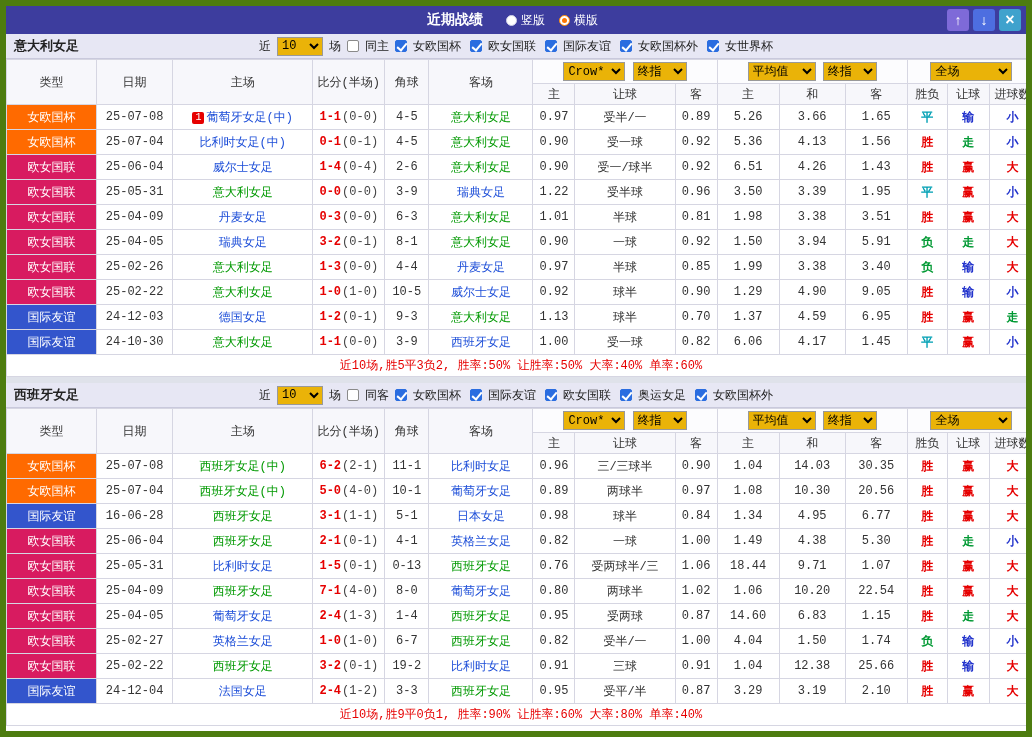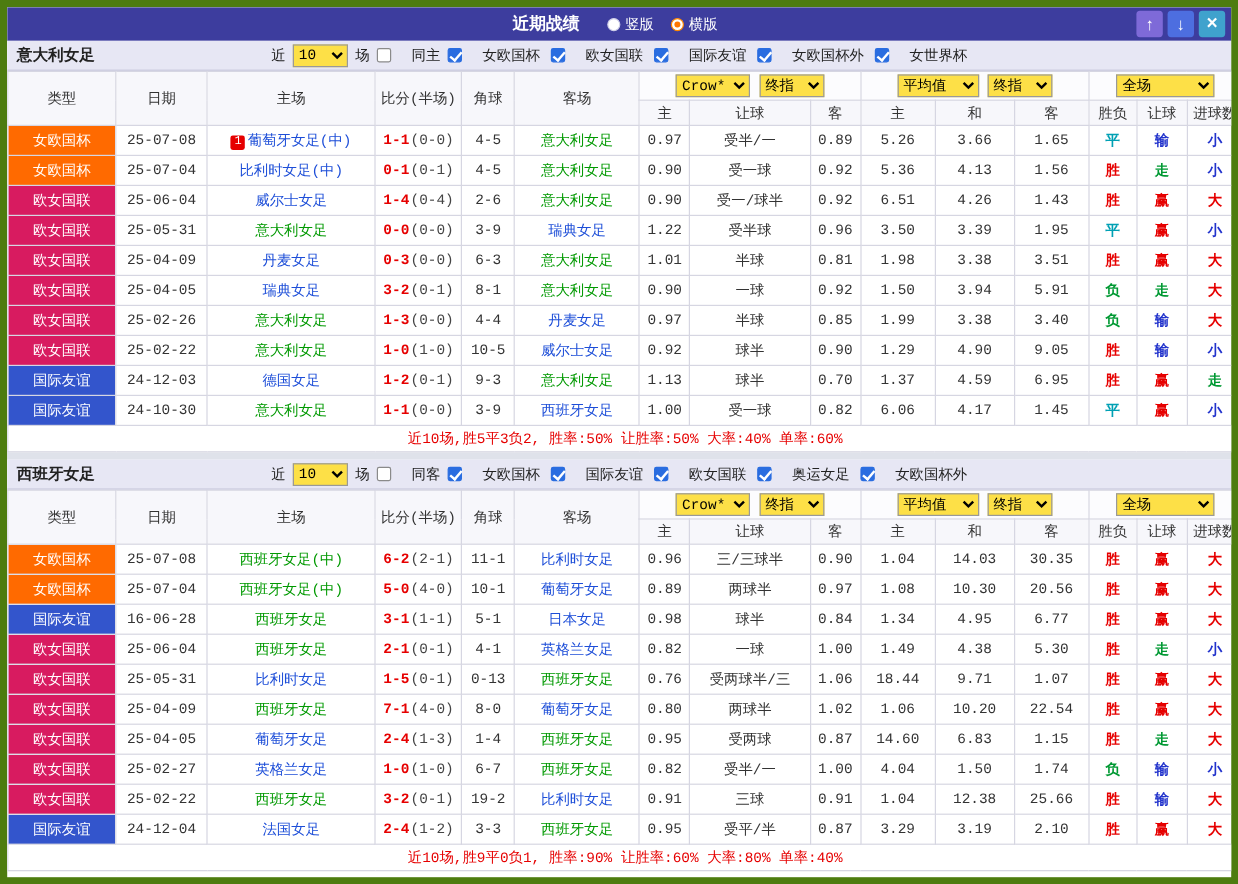--- a/index.html
+++ b/index.html
@@ -19,24 +19,24 @@
   .tb-btn.down { background:#4d6ee0; }
   .tb-btn.close{ background:#3fa2cd; font-size:16px; }
 
   
   #sections { background:#dfe2ea; }
   .section { background:#fff;font-family:Liberation Mono, monospace; }
   .section + .section { margin-top:6px; }
   .section-head { height:25px; background:#e7e7f4; border-bottom:1px solid #c9c9dc; position:relative; display:flex; align-items:center; justify-content:center; }
   .team-title { position:absolute; left:8px; font-weight:bold; font-size:13px; color:#222; }
   .filter { display:flex; align-items:center; gap:6px; font-size:12px; color:#222; }
-  .sel { font-size:12px; height:19px; border:1px solid #999; background:#fde047; font-family:inherit; cursor:pointer; }
+  .sel { font-size:12px; height:19px; border:1px solid #999; background:#eab308; font-family:inherit; cursor:pointer; }
   .sel-count { width:46px; } .sel-book { width:62px; } .sel-stage { width:54px; }
   .sel-avg { width:68px; } .sel-full { width:82px; }
-  .cb-item { display:inline-flex; align-items:center; gap:17px; cursor:pointer; }
+  .cb-item { display:inline-flex; align-items:center; gap:6px; cursor:pointer; }
   .cb { width:12px; height:12px; border:1px solid #8a8a8a; background:#fff; display:inline-block; position:relative; border-radius:2px; }
   .cb.checked { background:#2a6de0; border-color:#2a6de0; }
   .cb.checked::after { content:""; position:absolute; left:3px; top:0; width:4px; height:8px; border:solid #fff; border-width:0 2px 2px 0; transform:rotate(40deg); }
   .league-filters { display:inline-flex; gap:9px; align-items:center; }
 
   
   .grid { width:1030px; border-collapse:collapse; table-layout:fixed; font-size:12px; }
   .grid th, .grid td { border:1px solid #d6d6e2; text-align:center; padding:0; white-space:nowrap; overflow:hidden; }
   .grid thead th { background:#f7f7fb; font-weight:normal; color:#333; }
   .grid .h1 th { height:24px; }

